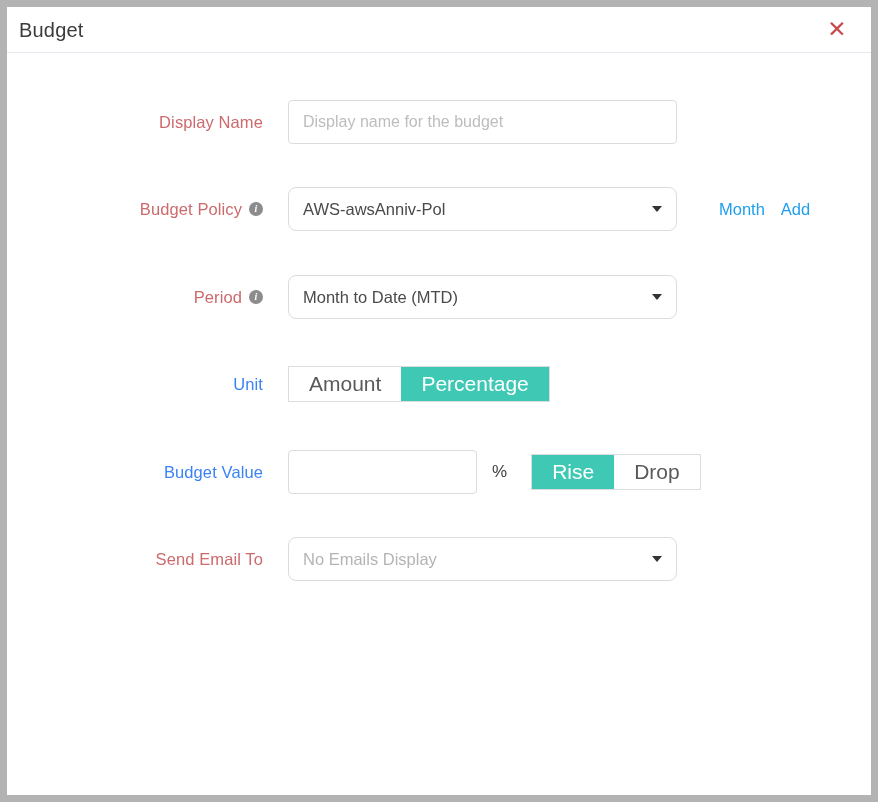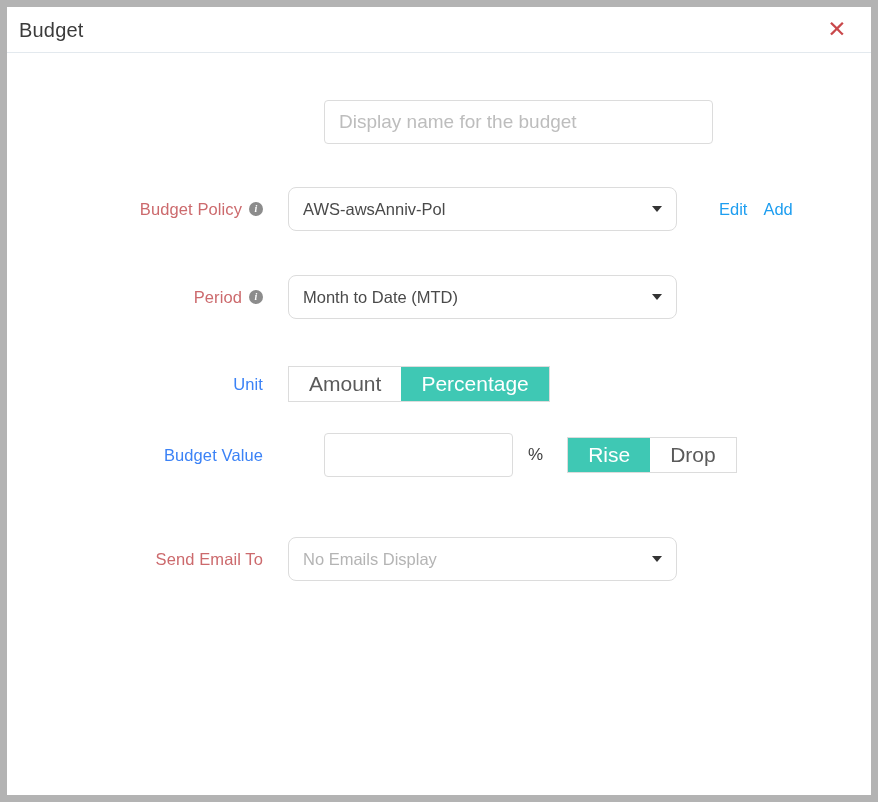--- a/index.html
+++ b/index.html
@@ -69,21 +69,21 @@
   .form-row {
     position: absolute;
     left: 0;
     width: 100%;
     height: 48px;
   }
   .row-display-name { top: 45px; }
   .row-budget-policy { top: 132px; }
   .row-period       { top: 220px; }
   .row-unit         { top: 307px; }
-  .row-budget-value { top: 378px; }
+  .row-budget-value { top: 395px; }
   .row-send-email   { top: 482px; }
 
   .field-label {
     position: absolute;
     right: 608px;           
     top: 0;
     height: 48px;
     display: flex;
     align-items: center;
     justify-content: flex-end;
@@ -122,26 +122,25 @@
   }
 
   
   .text-input {
     box-sizing: border-box;
     width: 389px;
     height: 44px;
     border: 1px solid #dcdcdc;
     border-radius: 4px;
     padding: 0 14px;
-    font-size: 19px;
+    font-size: 16px;
     color: #444444;
     font-family: "Liberation Sans", sans-serif;
     background: #ffffff;
     outline: none;
-    margin-left: 36px;
   }
   .text-input::placeholder { color: #bdbdbd; }
   .text-input.small { width: 189px; }
 
   
   .select-box {
     position: relative;
     box-sizing: border-box;
     width: 389px;
     height: 44px;
@@ -225,38 +224,41 @@
 <div class="dialog">
 
   <div class="dialog-header">
     <div class="dialog-title">Budget</div>
     <button class="close-btn">✕</button>
   </div>
 
   <div class="dialog-body">
 
     <div class="form-row row-display-name">
+      <div class="field-label required">
+        <span>Display Name</span>
+      </div>
       <div class="control-area">
         <input class="text-input" type="text" placeholder="Display name for the budget" style="">
       </div>
     </div>
 
     <div class="form-row row-budget-policy">
       <div class="field-label required">
         <span>Budget Policy</span>
         <span class="info-icon">i</span>
       </div>
       <div class="control-area">
         <div class="select-box">
           <span>AWS-awsAnniv-Pol</span>
           <span class="select-caret"></span>
         </div>
       </div>
       <div class="link-group">
-        <a class="inline-link" href="#">Edit</a>
+        <a class="inline-link" href="#">Month</a>
         <a class="inline-link" href="#">Add</a>
       </div>
     </div>
 
     <div class="form-row row-period">
       <div class="field-label required">
         <span>Period</span>
         <span class="info-icon">i</span>
       </div>
       <div class="control-area">

